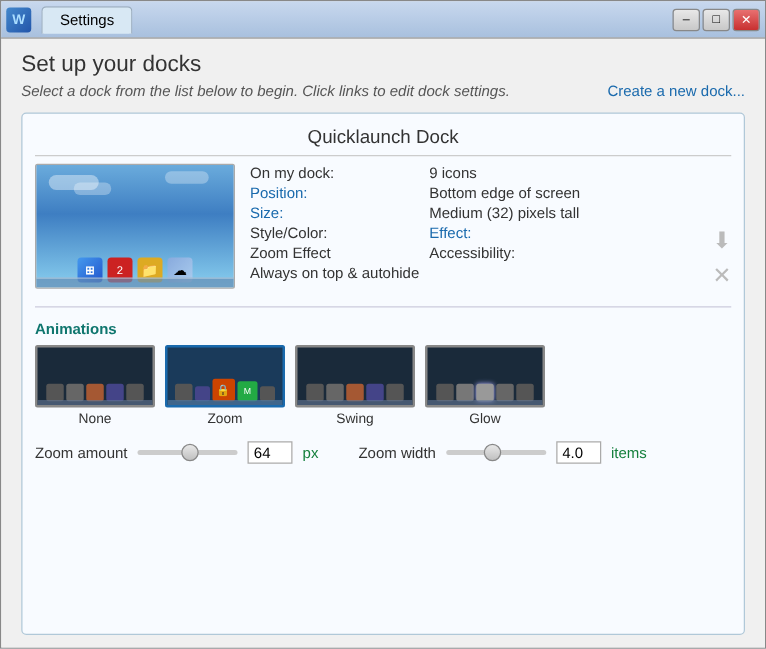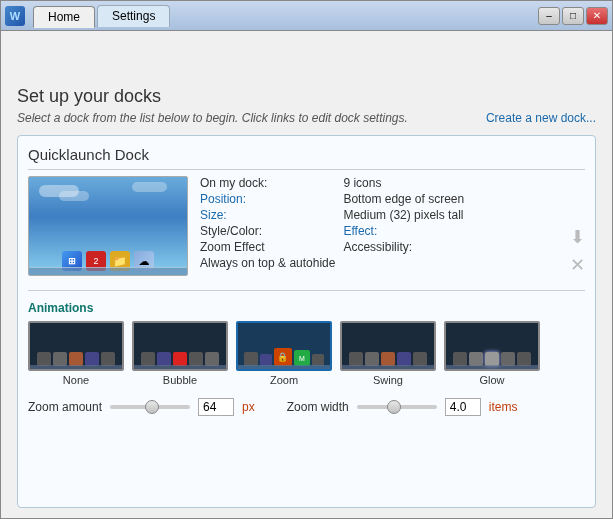--- a/index.html
+++ b/index.html
@@ -100,21 +100,20 @@
       padding: 10px 16px;
       display: flex;
       flex-direction: column;
     }
 
     .page-title {
       font-size: 18px;
       font-weight: 300;
       color: #333;
       margin-bottom: 4px;
-      margin-top: 45px;
     }
 
     .subtitle-row {
       display: flex;
       align-items: center;
       justify-content: space-between;
       margin-bottom: 10px;
     }
 
     .subtitle {
@@ -135,20 +134,21 @@
       border: 1px solid #b0c8d8;
       background: #f8fbff;
       border-radius: 4px;
       padding: 10px;
       flex: 1;
       display: flex;
       flex-direction: column;
     }
 
     .dock-name {
+      text-align: center;
       font-size: 15px;
       font-weight: 400;
       color: #333;
       margin-bottom: 6px;
       padding-bottom: 6px;
       border-bottom: 1px solid #ccc;
     }
 
     .dock-info-row {
       display: flex;
@@ -361,21 +361,21 @@
     .value-box {
       border: 1px solid #aaa;
       background: white;
       padding: 1px 4px;
       font-size: 12px;
       width: 36px;
     }
 
     .unit-label {
       font-size: 12px;
-      color: #c2410c;
+      color: #15803d;
     }
 
     .spacer { flex: 1; }
 
     
     .ghost-row {
       display: flex;
       align-items: center;
       gap: 8px;
       margin-top: 4px;
@@ -416,23 +416,20 @@
 </head>
 <body>
 
 <div class="window">
 
   <div class="title-bar">
     <div class="title-bar-icon">
       <span style="font-size:11px;color:#adf;font-weight:bold;">W</span>
     </div>
     <div class="tabs-area">
-      <div class="tab active">
-        <span>Home</span>
-      </div>
       <div class="tab">
         <span>Settings</span>
       </div>
     </div>
     <div class="title-bar-controls">
       <div class="win-btn">
         <span>–</span>
       </div>
       <div class="win-btn">
         <span>□</span>
@@ -508,33 +505,20 @@
                 <div class="mini-icon" style="background:#666;"></div>
                 <div class="mini-icon special"></div>
                 <div class="mini-icon" style="background:#448;"></div>
                 <div class="mini-icon" style="background:#555;"></div>
               </div>
               <div style="position:absolute;bottom:0;left:0;right:0;height:4px;background:rgba(100,120,150,0.6);"></div>
             </div>
             <span class="anim-label">None</span>
           </div>
 
-          <div class="anim-thumb">
-            <div class="anim-img">
-              <div class="mini-dock-icons">
-                <div class="mini-icon" style="background:#555;"></div>
-                <div class="mini-icon" style="background:#448;"></div>
-                <div class="mini-icon special2"></div>
-                <div class="mini-icon" style="background:#555;"></div>
-                <div class="mini-icon" style="background:#666;"></div>
-              </div>
-              <div style="position:absolute;bottom:0;left:0;right:0;height:4px;background:rgba(100,120,150,0.6);"></div>
-            </div>
-            <span class="anim-label">Bubble</span>
-          </div>
 
           <div class="anim-thumb">
             <div class="anim-img selected">
               <div class="mini-dock-icons" style="align-items:flex-end;">
                 <div class="mini-icon" style="background:#555;"></div>
                 <div class="mini-icon" style="background:#448;width:12px;height:12px;"></div>
                 <div class="zoom-center">🔒</div>
                 <div class="mini-icon special3" style="width:16px;height:16px;">M</div>
                 <div class="mini-icon" style="background:#555;width:12px;height:12px;"></div>
               </div>

